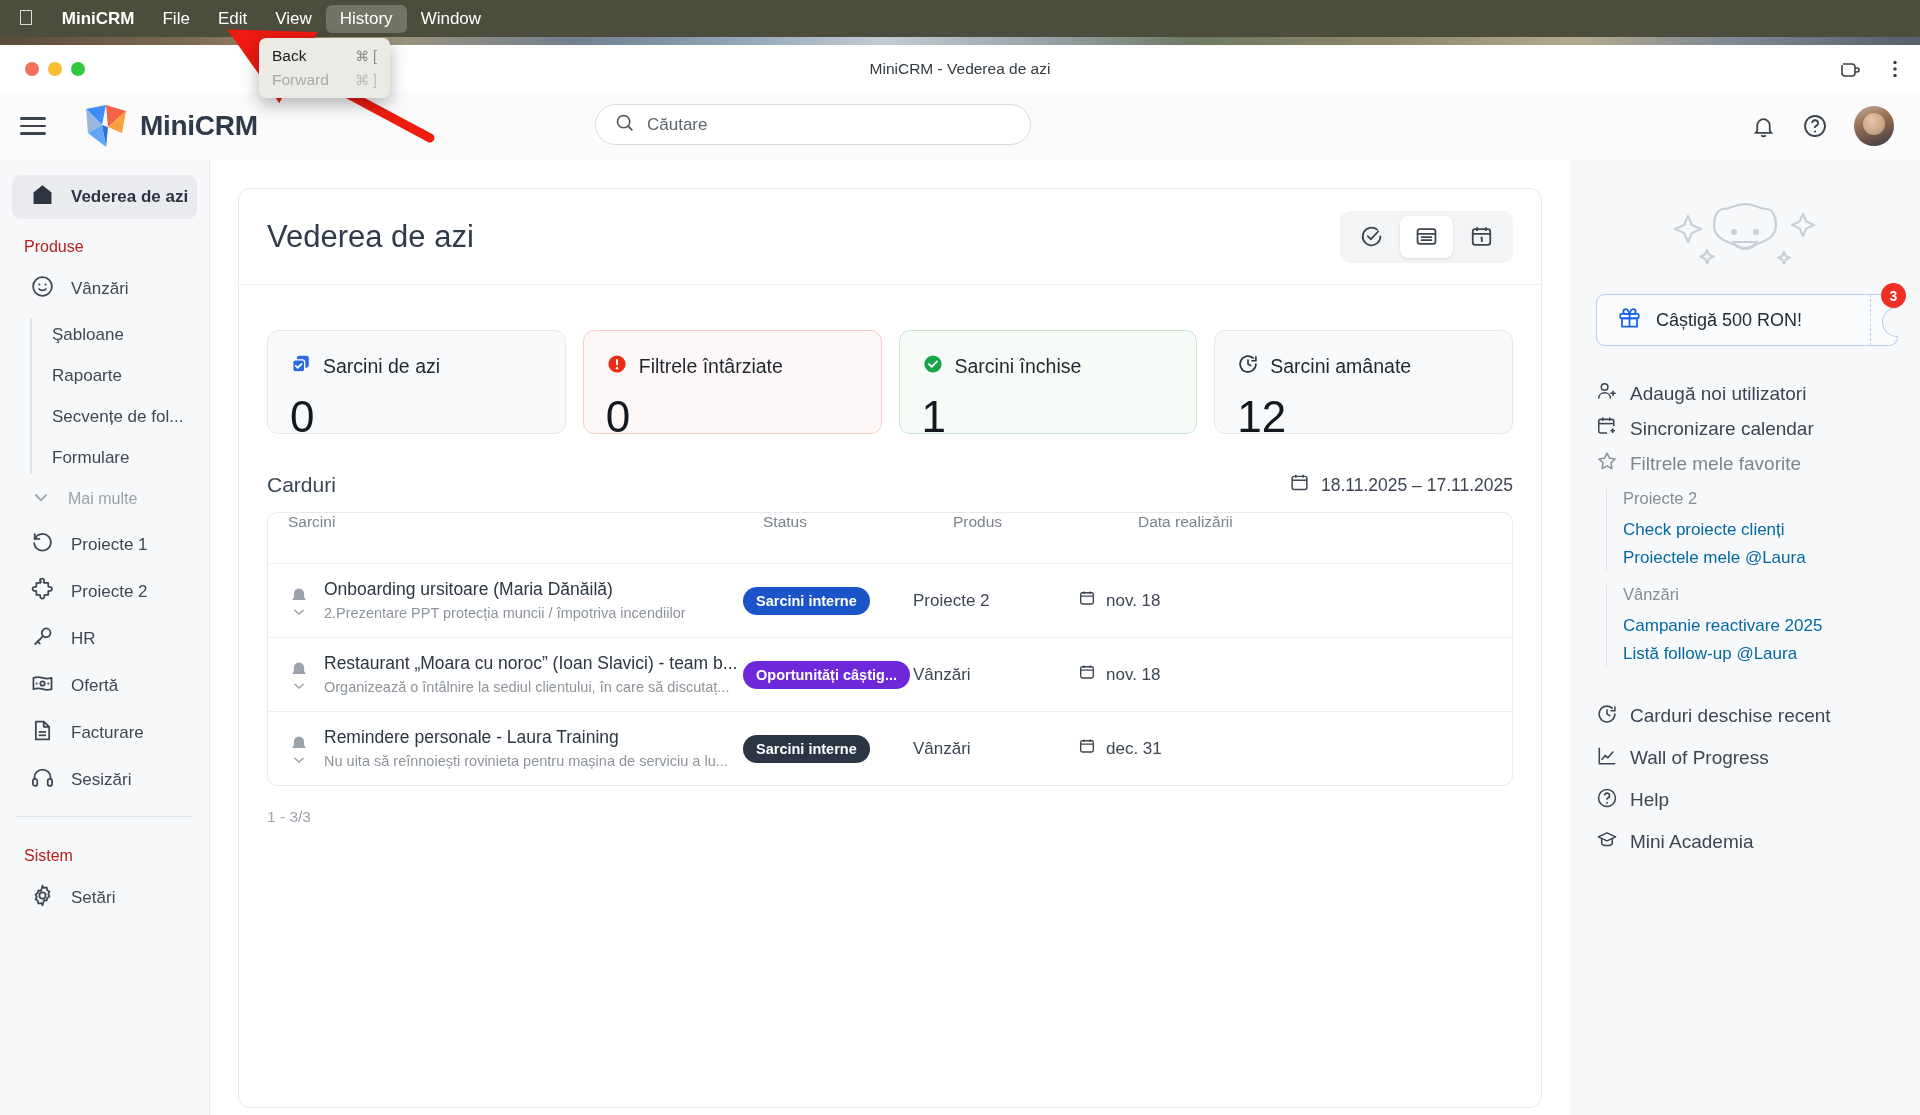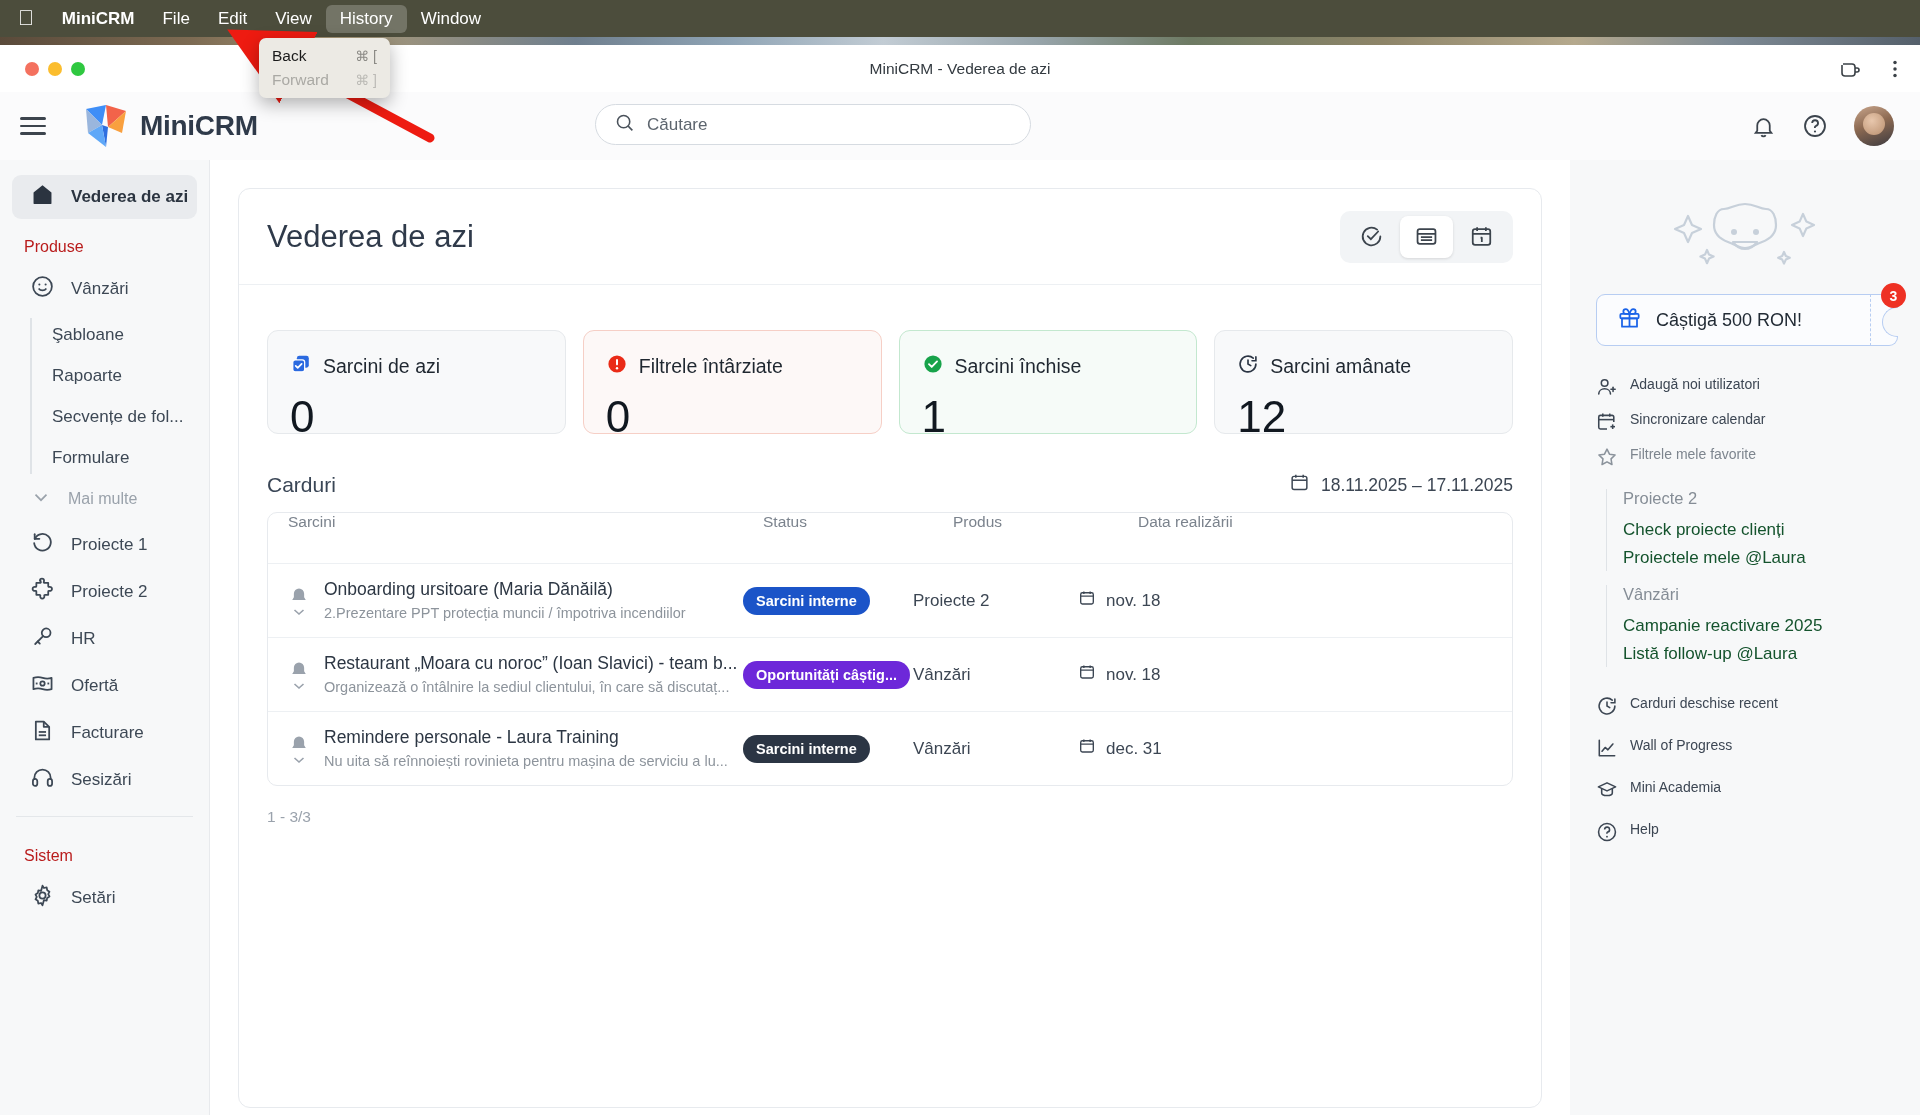--- a/index.html
+++ b/index.html
@@ -220,28 +220,28 @@
     width: 15px; height: 28px; border-radius: 16px 0 0 16px;
     background: #f7f8f9; border: 1px solid #b7cdf2; border-right: none;
   }
   .promo-badge {
     position: absolute; right: -12px; top: -11px;
     width: 25px; height: 25px; border-radius: 50%;
     background: #ee3124; color: #fff; font-size: 14px; font-weight: 700;
     display: flex; align-items: center; justify-content: center;
   }
   .rp-item {
-    display: flex; align-items: flex-start; gap: 12px;
-    height: 35px; font-size: 14px; color: #3c4653;
+    display: flex; align-items: center; gap: 12px;
+    height: 35px; font-size: 19px; color: #3c4653;
   }
   .rp-item.muted { color: #7d858e; }
   .rp-group { margin: 8px 0 14px 10px; padding-left: 16px;
     border-left: 1.5px solid #dfe3e7; }
   .rp-group-title { font-size: 16.5px; color: #858d96; margin: 4px 0 8px 0; }
-  .rp-link { font-size: 17px; color: #14532d; line-height: 1.62; }
+  .rp-link { font-size: 17px; color: #0369a1; line-height: 1.62; }
   .rp-spacer { height: 14px; }
 
   
   .arrow-svg { position: absolute; top: 0; left: 0; pointer-events: none; z-index: 55; }
 </style>
 </head>
 <body>
 
 <div class="menubar">
   <span class="apple-logo"></span>
@@ -765,37 +765,37 @@
       <svg width="22" height="22" viewBox="0 0 24 24" fill="none" stroke="#3c4653" stroke-width="1.7" stroke-linecap="round" stroke-linejoin="round">
         <path d="M3.6 3.6v16.8h16.8"></path>
         <path d="M6.6 15.6l3.4-4.2 3 2.6 5.4-6.4"></path>
       </svg>
     </span>
     <span>Wall of Progress</span>
   </div>
 
   <div class="rp-item" style="height:42px">
     <span>
-      <svg width="22" height="22" viewBox="0 0 24 24" fill="none" stroke="#3c4653" stroke-width="1.7" stroke-linejoin="round">
-        <path d="M12 4.2 2.6 8.6 12 13l9.4-4.4z"></path>
-        <path d="M6.2 10.6v4.6c0 1.6 2.6 2.8 5.8 2.8s5.8-1.2 5.8-2.8v-4.6"></path>
-      </svg>
-    </span>
-    <span>Mini Academia</span>
-  </div>
-
-  <div class="rp-item" style="height:42px">
-    <span>
       <svg width="22" height="22" viewBox="0 0 24 24" fill="none" stroke="#3c4653" stroke-width="1.7">
         <circle cx="12" cy="12" r="9.2"></circle>
         <path d="M9.4 9.3a2.7 2.7 0 1 1 3.3 2.7c-.6.2-.8.7-.8 1.3v.5"></path>
         <circle cx="12" cy="17.1" r="1" fill="#3c4653" stroke="none"></circle>
       </svg>
     </span>
     <span>Help</span>
+  </div>
+
+  <div class="rp-item" style="height:42px">
+    <span>
+      <svg width="22" height="22" viewBox="0 0 24 24" fill="none" stroke="#3c4653" stroke-width="1.7" stroke-linejoin="round">
+        <path d="M12 4.2 2.6 8.6 12 13l9.4-4.4z"></path>
+        <path d="M6.2 10.6v4.6c0 1.6 2.6 2.8 5.8 2.8s5.8-1.2 5.8-2.8v-4.6"></path>
+      </svg>
+    </span>
+    <span>Mini Academia</span>
   </div>
 </div>
 
 <svg class="arrow-svg" width="1920" height="1115">
   <defs>
     <marker id="ah" markerWidth="9" markerHeight="9" refX="6.5" refY="4.5" orient="auto">
       <polygon points="0,0 9,4.5 0,9" fill="#ee1b11"></polygon>
     </marker>
   </defs>
   <line x1="430" y1="138" x2="247" y2="40" stroke="#ee1b11" stroke-width="9" marker-end="url(#ah)" stroke-linecap="round"></line>

